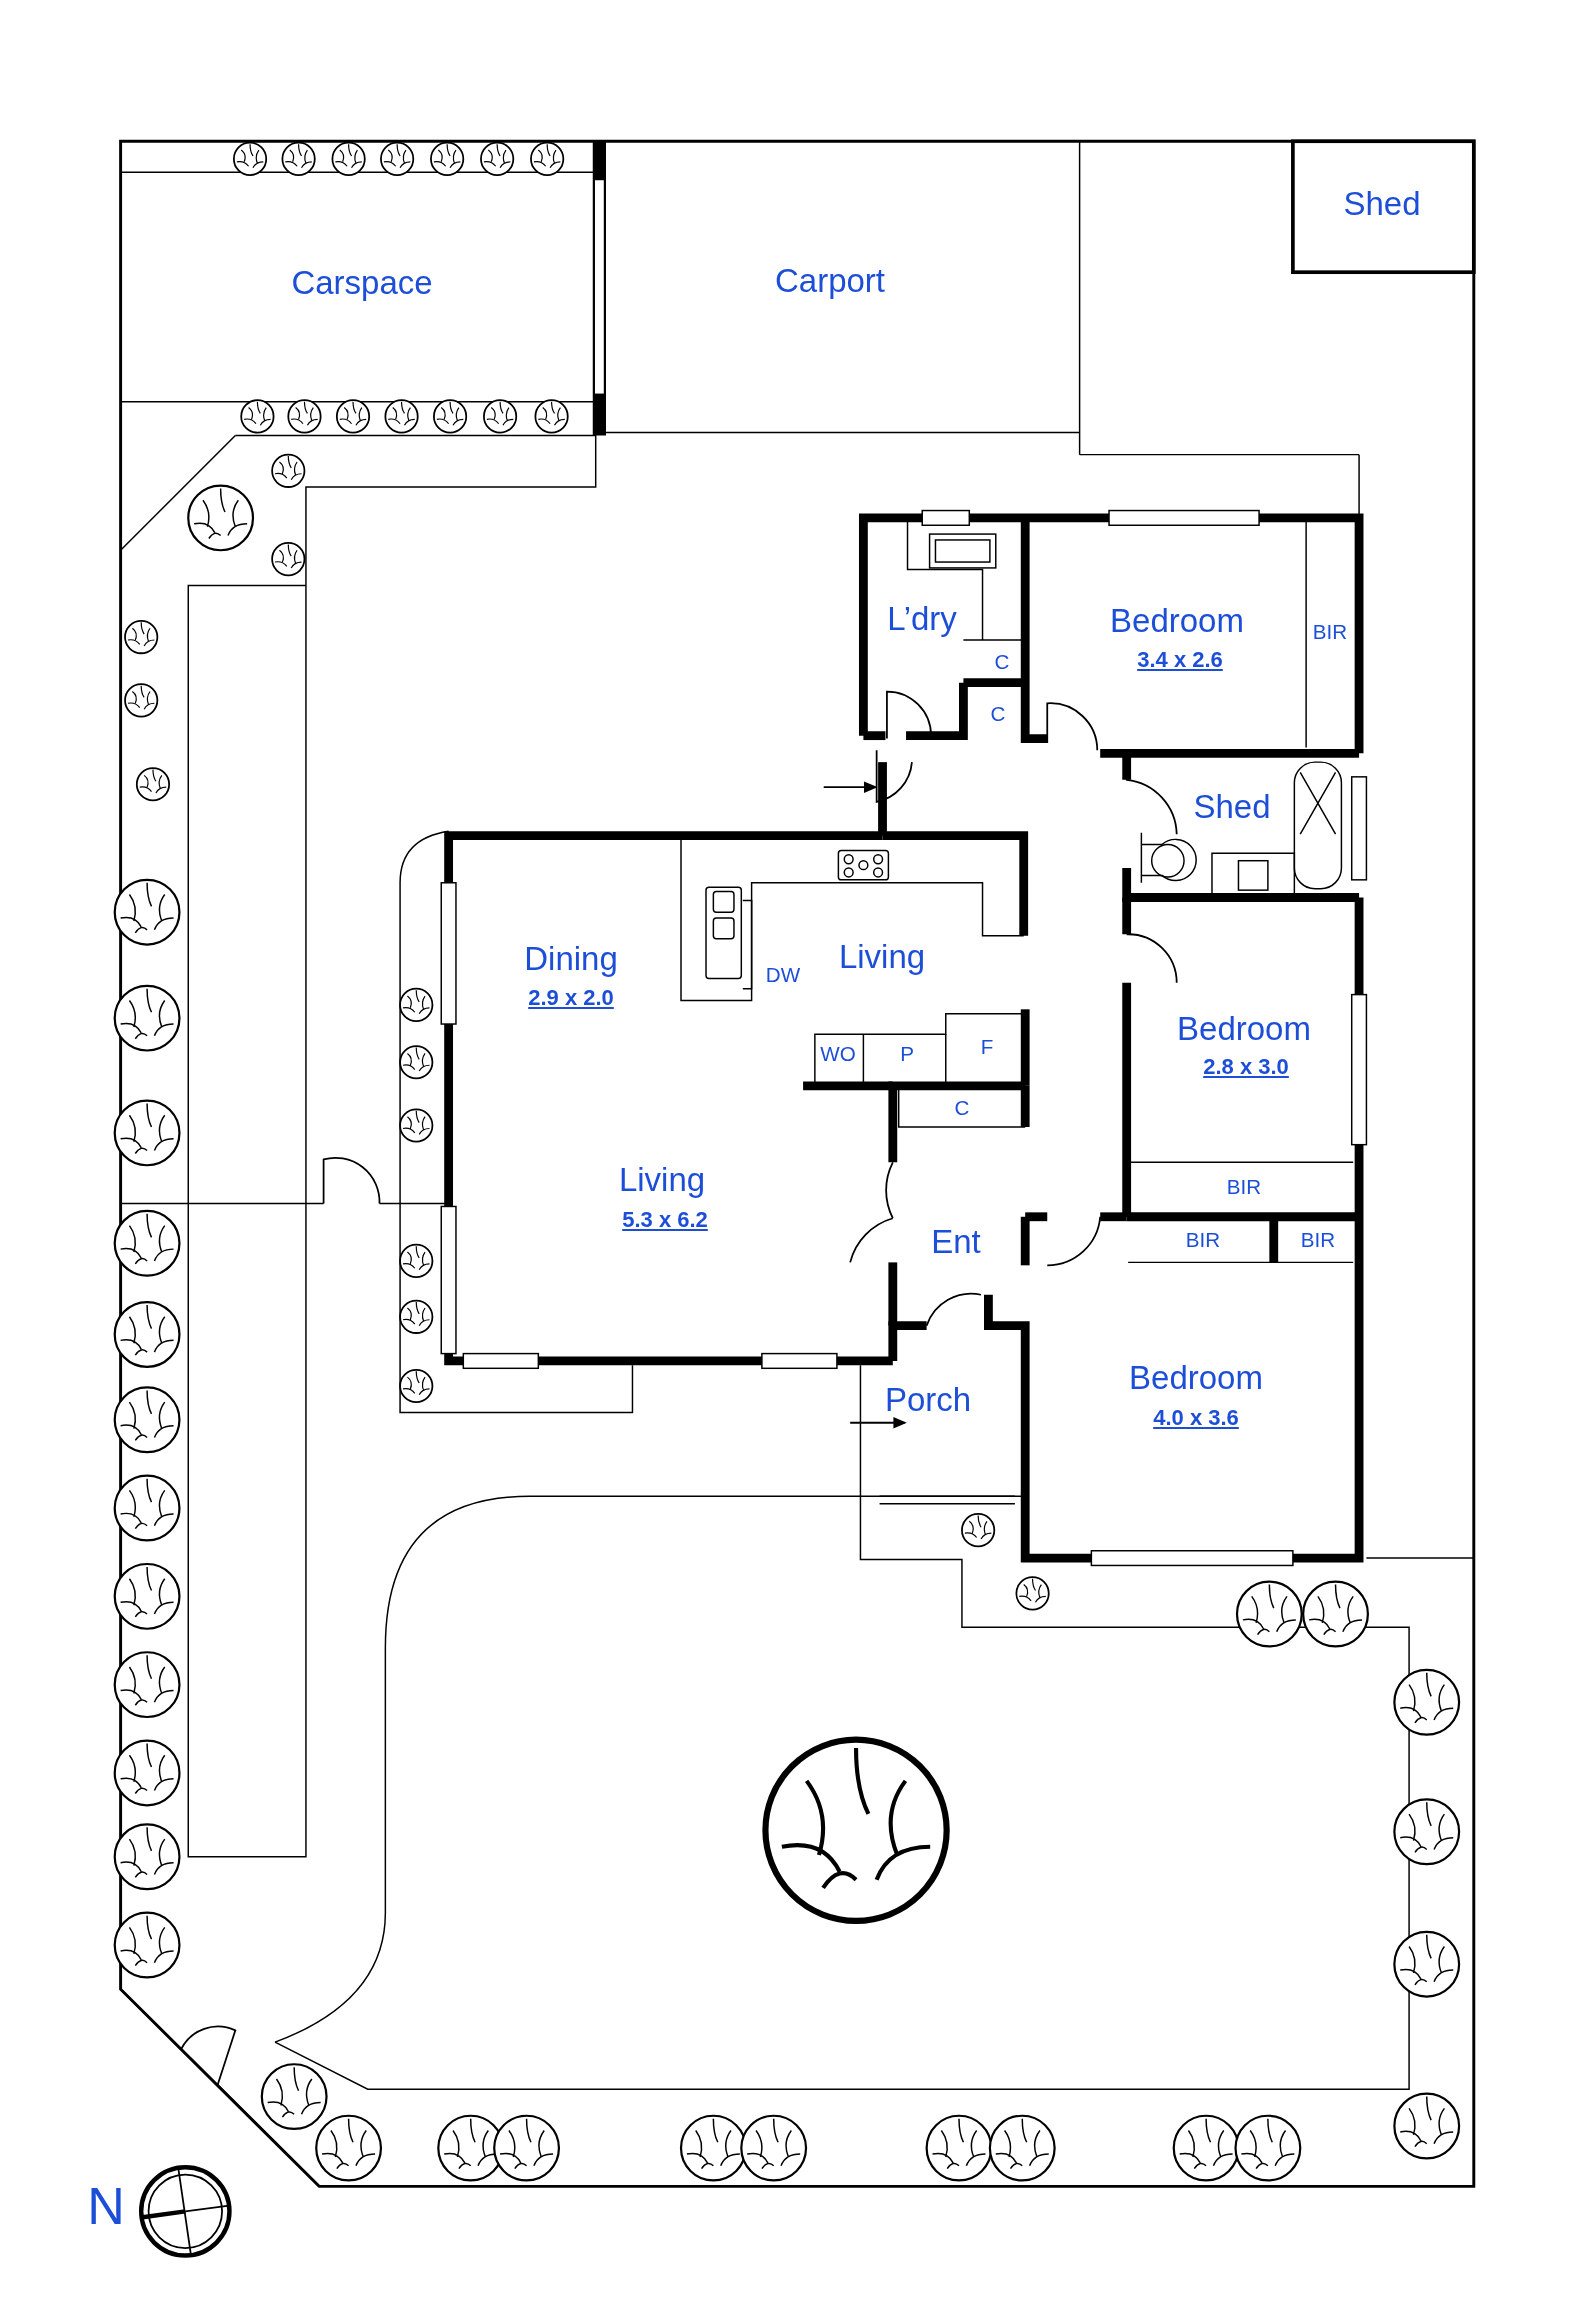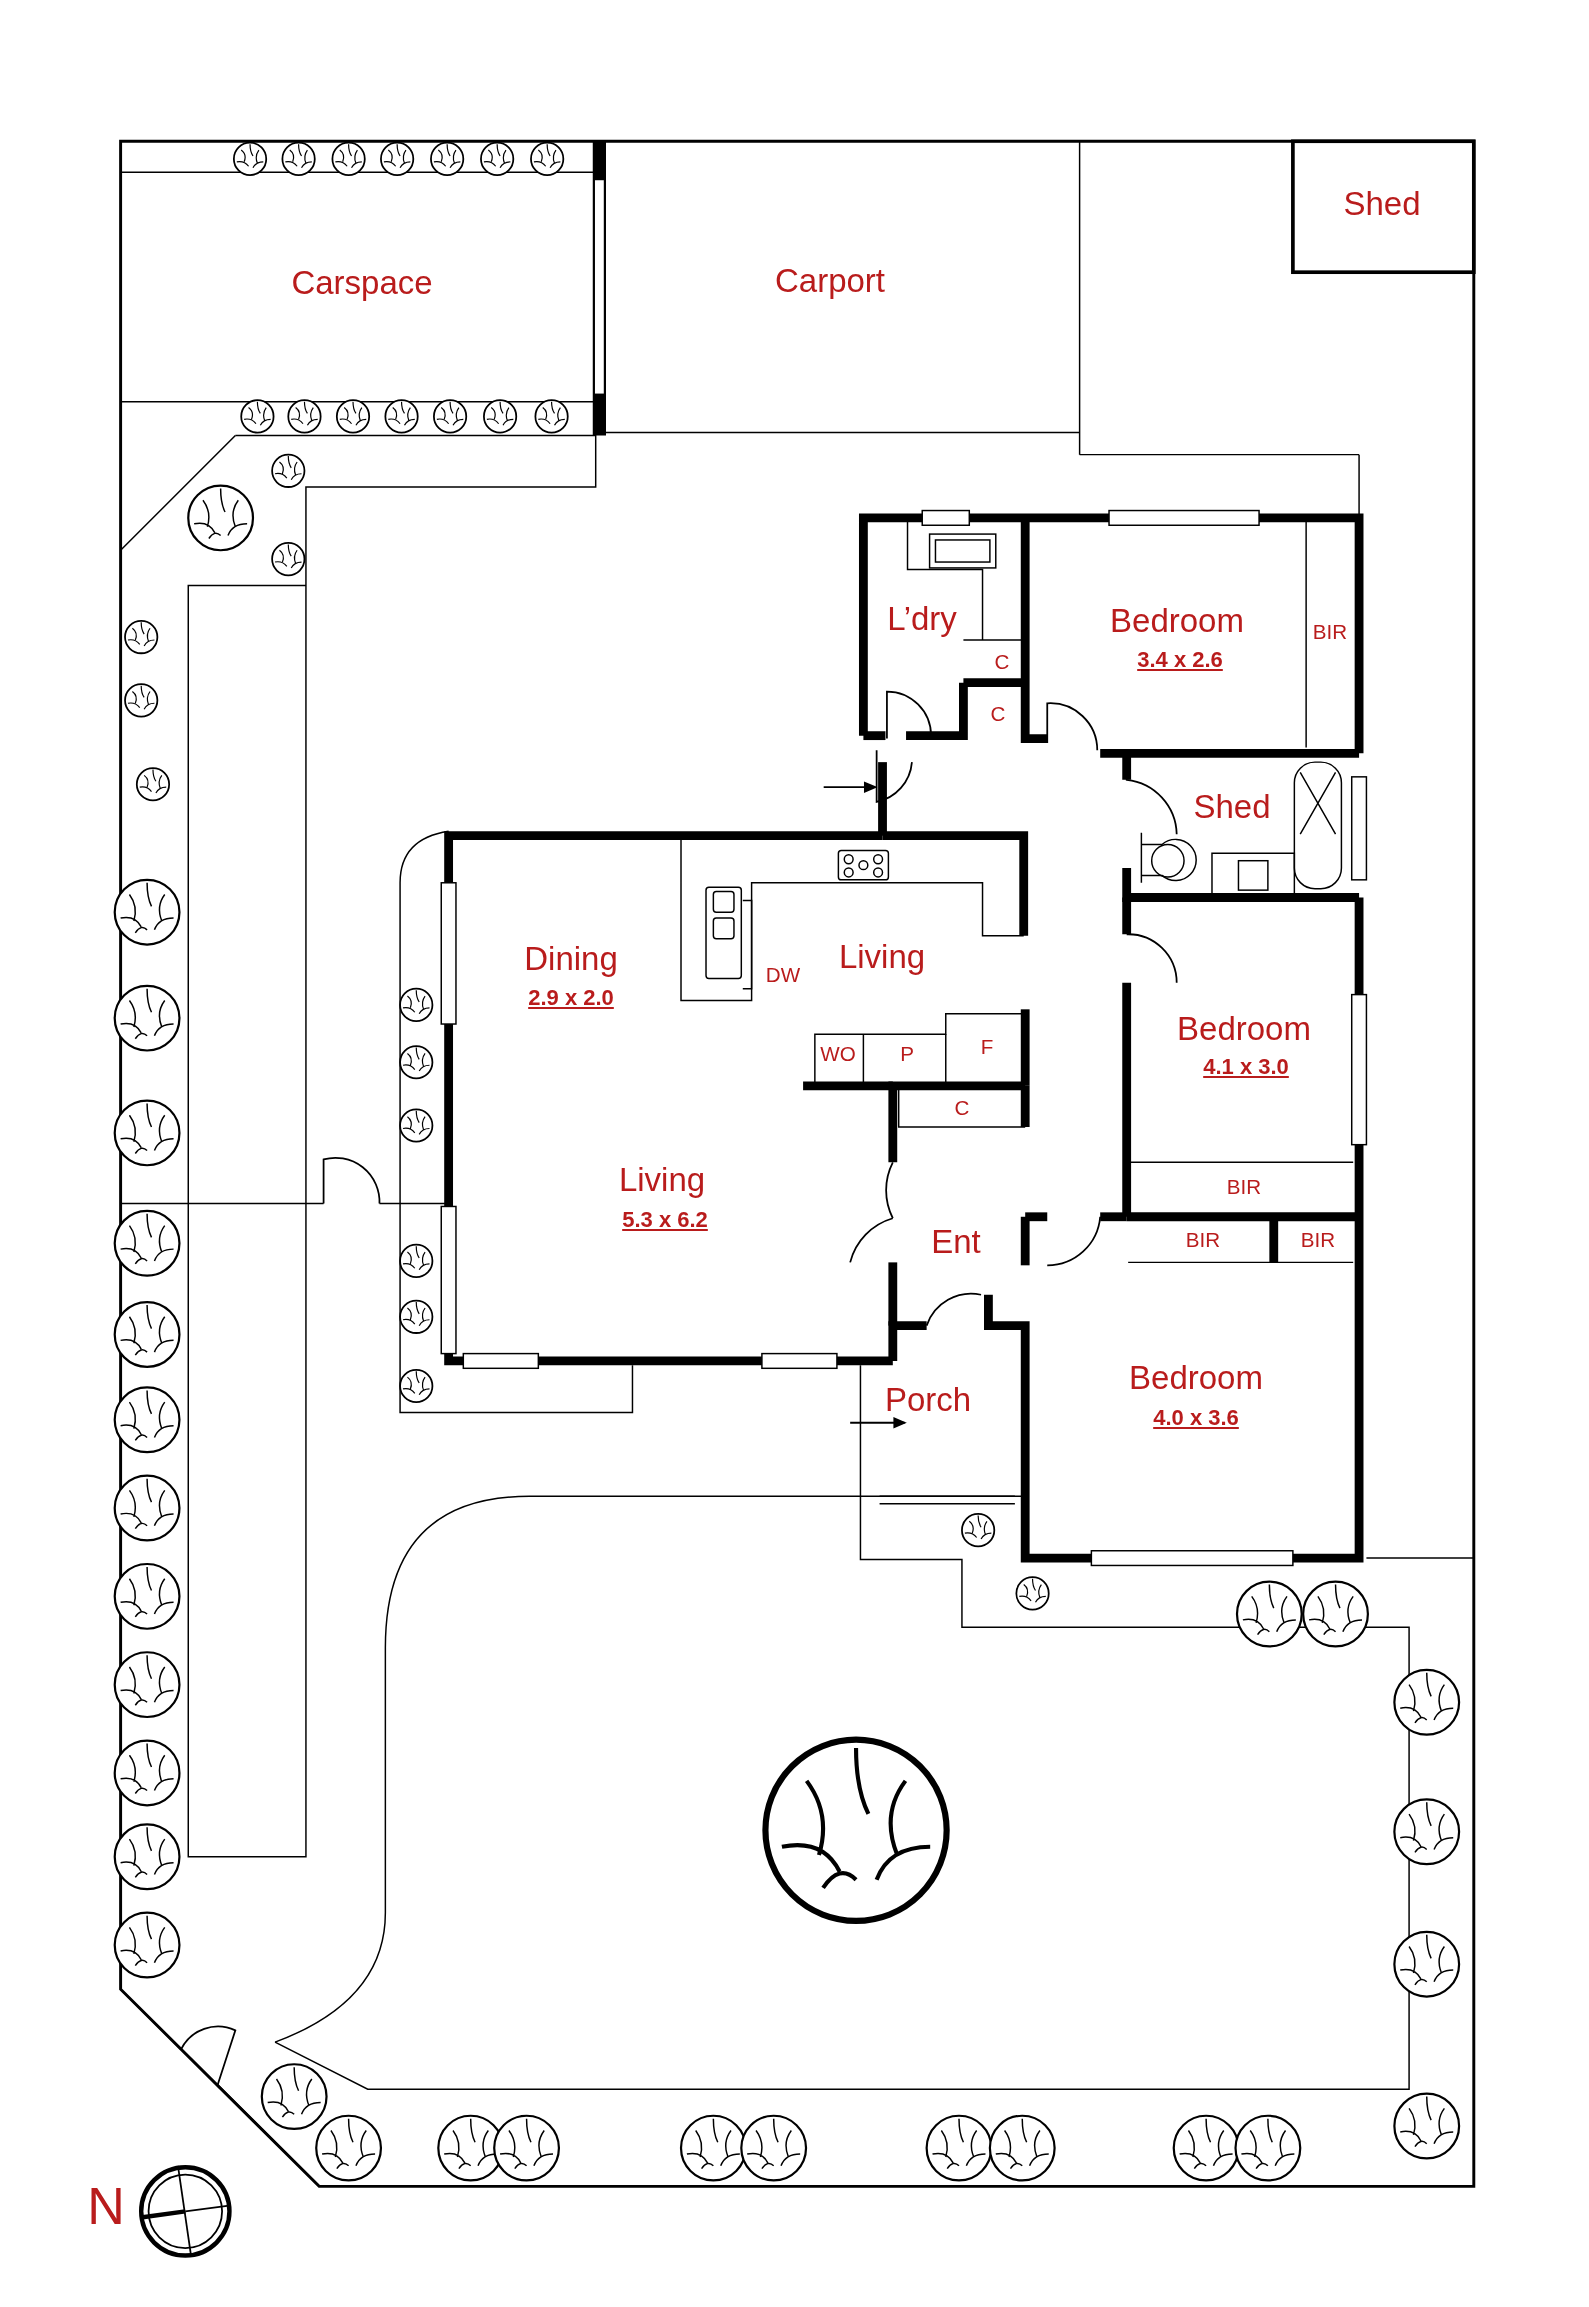--- a/index.html
+++ b/index.html
@@ -1,18 +1,18 @@
 <!DOCTYPE html>
 <html style="font-size:11px"><head>
 <meta charset="utf-8">
 <style>
 html,body{margin:0;padding:0;background:#fff;}
 body{width:1590px;height:2307px;position:relative;overflow:hidden;font-family:"Liberation Sans",sans-serif;}
 svg{position:absolute;left:0;top:0;}
-.lbl{position:absolute;transform:translate(-50%,-50%);white-space:nowrap;color:#b91c1c;line-height:1;}
+.lbl{position:absolute;transform:translate(-50%,-50%);white-space:nowrap;color:#1d4ed8;line-height:1;}
 .room{font-size:33px;}
 .dim{font-size:22px;font-weight:bold;text-decoration:underline;}
 .small{font-size:20.6px;font-weight:normal;}
 .north{font-size:52px;}
 </style>
 </head>
 <body>
 
 <svg width="1590" height="2307" viewBox="0 0 1081 1568" preserveAspectRatio="none">
   <defs>
@@ -233,21 +233,21 @@
 <div class="lbl dim" style="left:571px;top:998px">2.9 x 2.0</div>
 
 <div class="lbl room" style="left:882px;top:956px">Living</div>
 <div class="lbl small" style="left:783px;top:975px">DW</div>
 <div class="lbl small" style="left:838px;top:1054px">WO</div>
 <div class="lbl small" style="left:907px;top:1054px">P</div>
 <div class="lbl small" style="left:987px;top:1047px">F</div>
 <div class="lbl small" style="left:962px;top:1108px">C</div>
 
 <div class="lbl room" style="left:1244px;top:1028px">Bedroom</div>
-<div class="lbl dim" style="left:1246px;top:1067px">4.1 x 3.0</div>
+<div class="lbl dim" style="left:1246px;top:1067px">2.8 x 3.0</div>
 <div class="lbl small" style="left:1244px;top:1187px">BIR</div>
 <div class="lbl small" style="left:1203px;top:1240px">BIR</div>
 <div class="lbl small" style="left:1318px;top:1240px">BIR</div>
 
 <div class="lbl room" style="left:662px;top:1179px">Living</div>
 <div class="lbl dim" style="left:665px;top:1220px">5.3 x 6.2</div>
 
 <div class="lbl room" style="left:956px;top:1241px">Ent</div>
 <div class="lbl room" style="left:928px;top:1399px">Porch</div>
 

